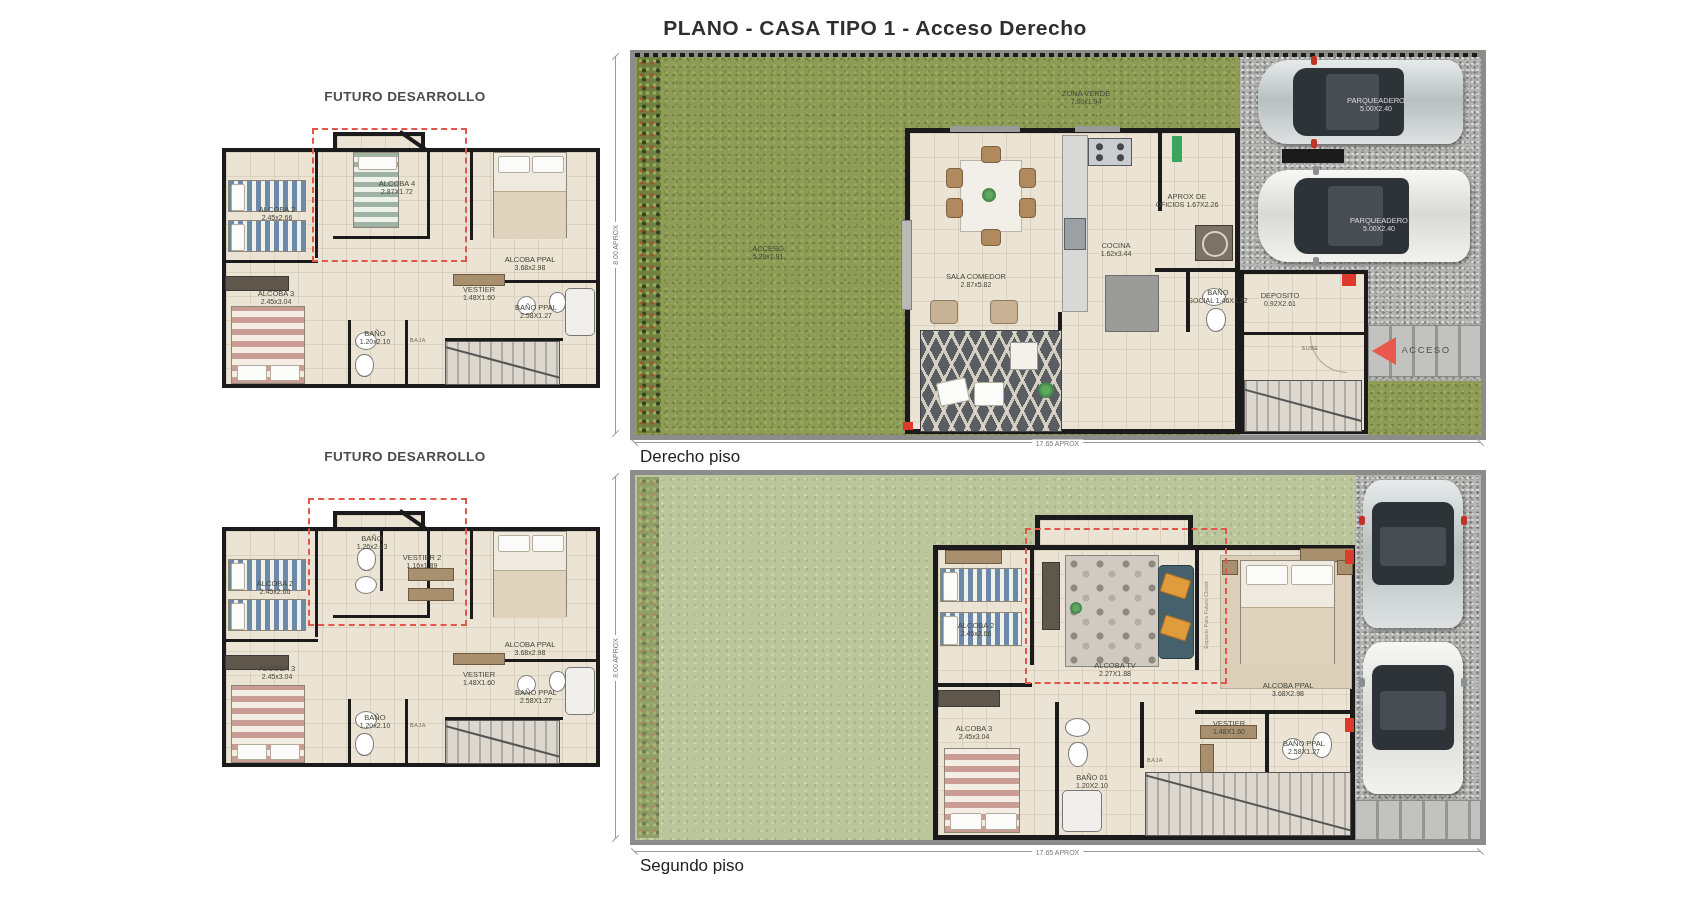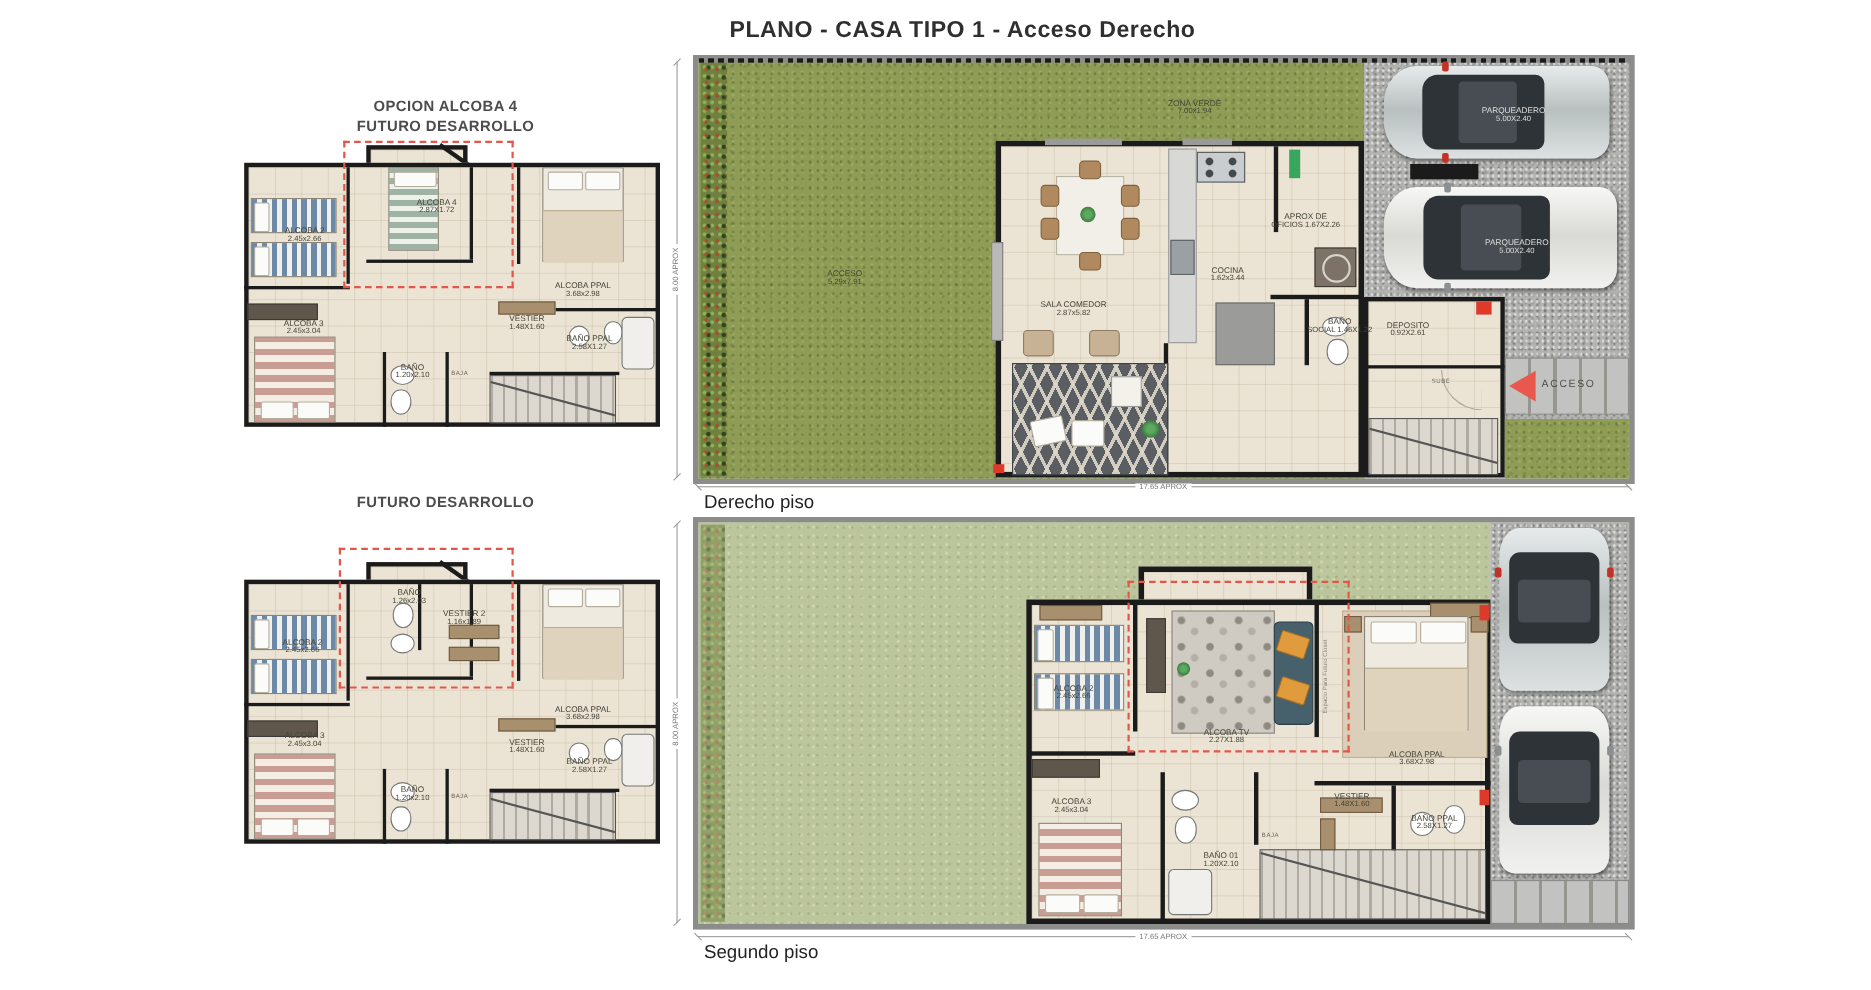--- a/index.html
+++ b/index.html
@@ -120,21 +120,20 @@
 </style>
 </head>
 <body>
 
 <div id="canvas">
 
   <div class="main-title">PLANO - CASA TIPO  1 - Acceso Derecho</div>
 
   <section class="plan" style="left:205px;top:88px;width:400px;height:310px">
     <div class="plan-title">
-      <div>OPCION ALCOBA 4</div>
       <div>FUTURO DESARROLLO</div>
     </div>
     <div class="floor wallbox" style="left:128px;top:44px;width:92px;height:44px"></div>
     <div class="w" style="left:196px;top:42px;width:38px;height:4px;transform:rotate(35deg);transform-origin:left top"></div>
     <div class="floor wallbox" style="left:17px;top:60px;width:378px;height:240px"></div>
 
     <div class="w" style="left:110px;top:64px;width:3px;height:106px"></div>
     <div class="w" style="left:222px;top:64px;width:3px;height:84px"></div>
     <div class="w" style="left:265px;top:64px;width:3px;height:88px"></div>
     <div class="w" style="left:17px;top:172px;width:96px;height:3px"></div>
@@ -513,21 +512,21 @@
           <div class="d">2.27X1.88</div>
         </div>
         <div class="room-label" style="left: 678px; top: 220px;">
           <div>ALCOBA PPAL</div>
           <div class="d">3.68X2.98</div>
         </div>
         <div class="room-label" style="left: 364px; top: 263px;">
           <div>ALCOBA  3</div>
           <div class="d">2.45x3.04</div>
         </div>
-        <div class="room-label" style="left: 500px; top: 312px;">
+        <div class="room-label" style="left: 482px; top: 312px;">
           <div>BAÑO 01</div>
           <div class="d">1.20X2.10</div>
         </div>
         <div class="room-label" style="left: 619px; top: 258px;">
           <div>VESTIER</div>
           <div class="d">1.48X1.60</div>
         </div>
         <div class="room-label" style="left: 694px; top: 278px;">
           <div>BAÑO PPAL</div>
           <div class="d">2.58X1.27</div>

